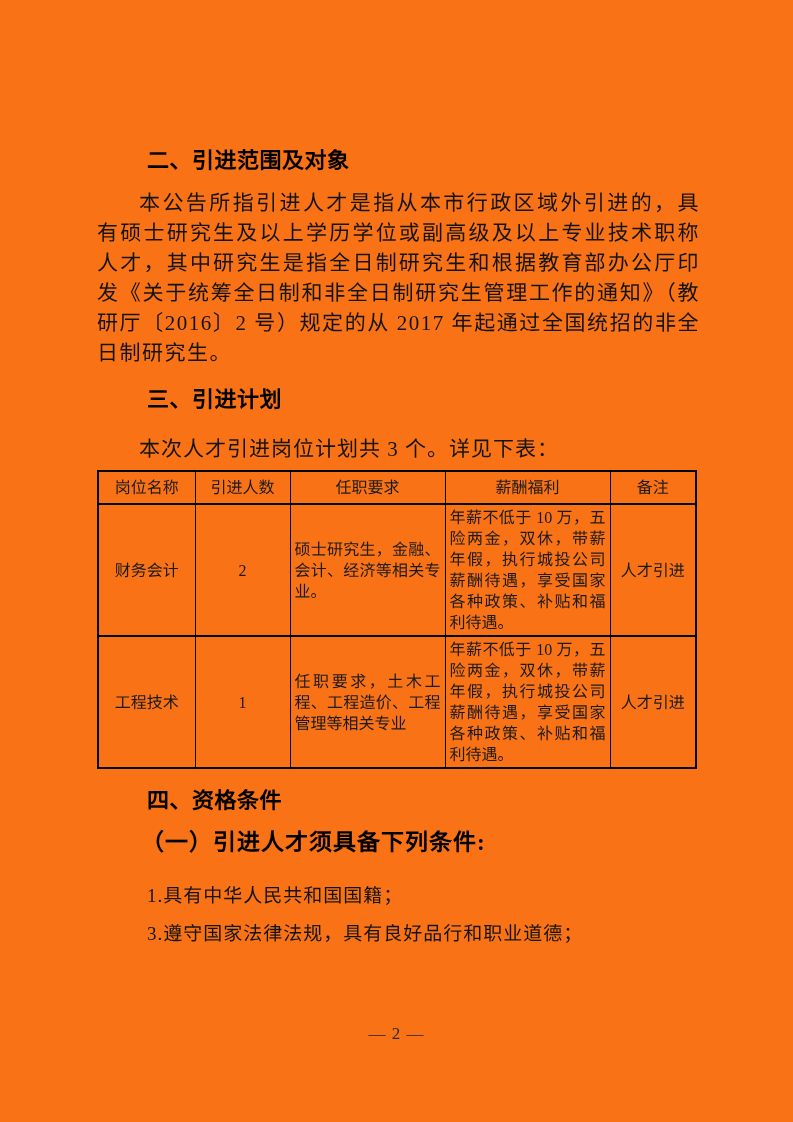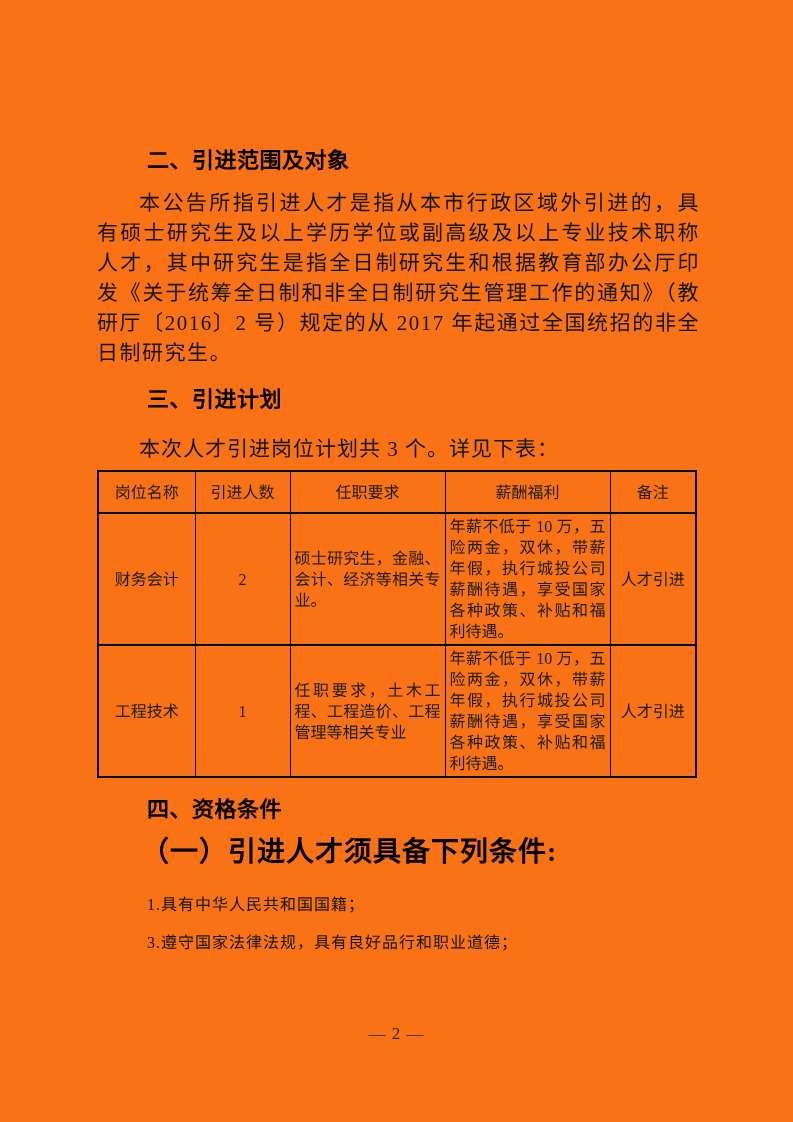--- a/index.html
+++ b/index.html
@@ -59,39 +59,39 @@
   }
   table.plan th, table.plan td {
     border: 1px solid #000;
     border-top-width: 2px;
     border-bottom-width: 2px;
     padding: 2px 4px;
     vertical-align: middle;
     font-weight: normal;
     overflow: hidden;
   }
-  table.plan thead tr { height: 42px; }
+  table.plan thead tr { height: 33px; }
   table.plan tbody tr.row-1 { height: 130px; }
   table.plan tbody tr.row-2 { height: 120px; }
   .cell-center { text-align: center; }
   .cell-text   { text-align: justify; }
   .sec4-heading { margin-top: 18px; }
   .sub-heading {
     margin: 13px 0 0 0;
-    font-size: 28px;
+    font-size: 23px;
     line-height: 32px;
     font-weight: 700;
     text-indent: 44px;
     letter-spacing: 1px;
     color: #000;
     font-family: "Liberation Serif", "DejaVu Serif", serif;
   }
   .list-item {
     margin: 8px 0 0 0;
-    font-size: 16px;
+    font-size: 19px;
     line-height: 30px;
     letter-spacing: 1px;
     text-indent: 50px;
     color: #141414;
   }
   .list-item.first { margin-top: 22px; }
   .page-number {
     position: absolute;
     left: 0;
     top: 1024px;

